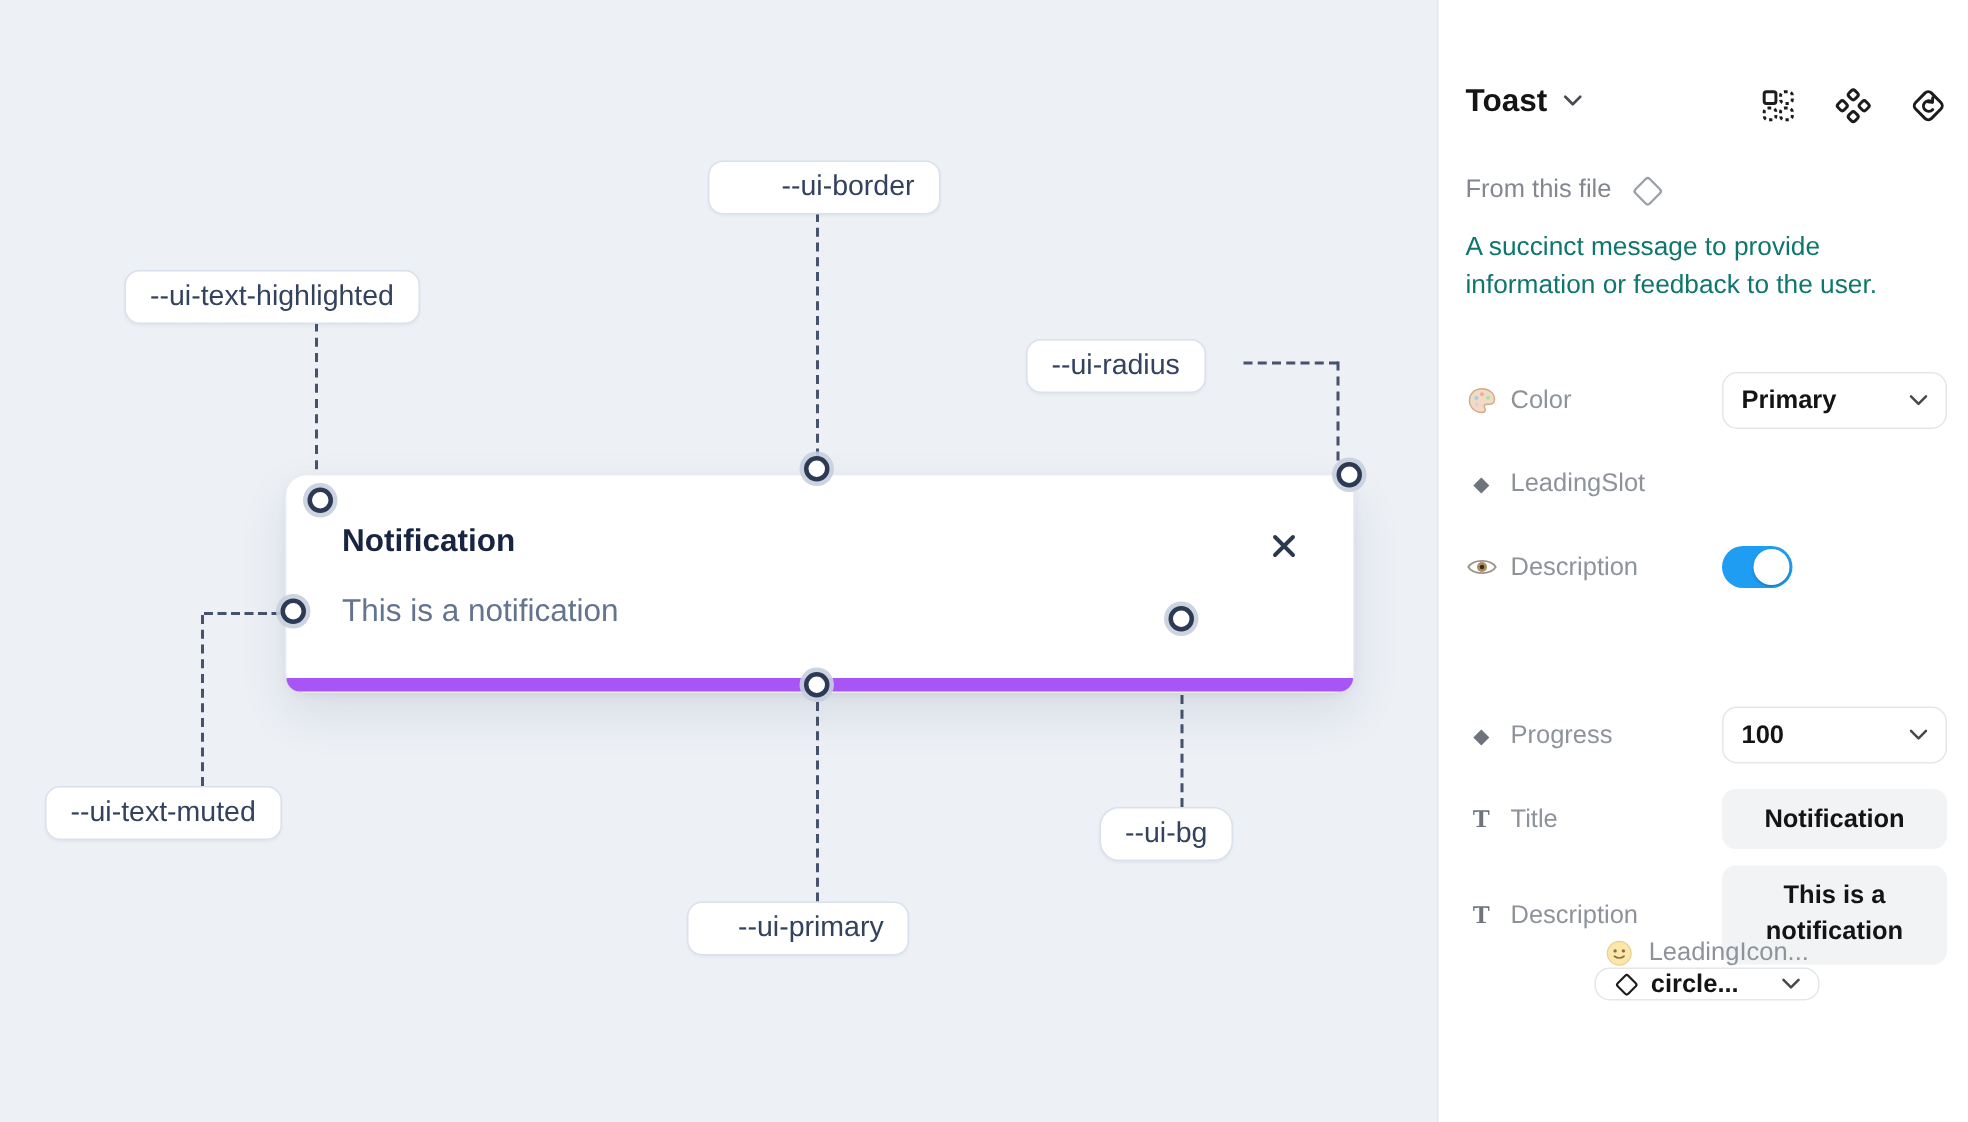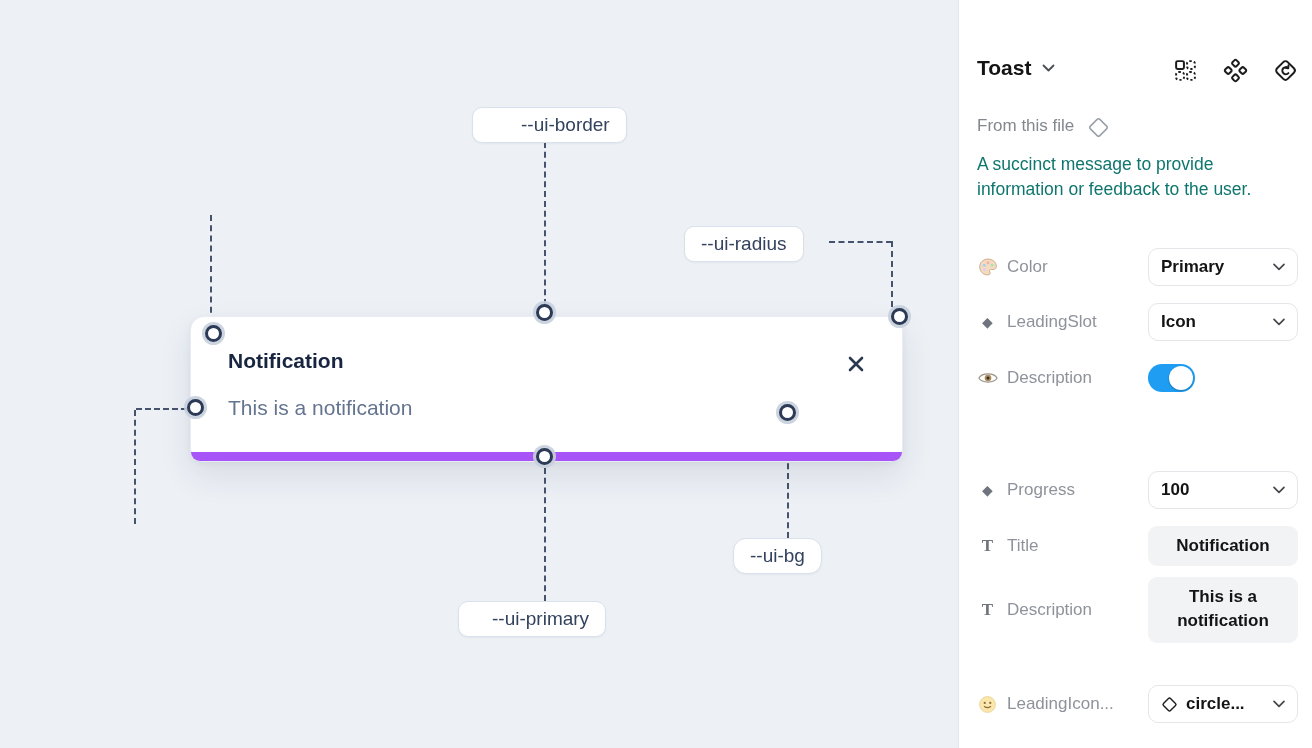--- a/index.html
+++ b/index.html
@@ -73,21 +73,23 @@
     <div class="dash-v" style="left:544px; top:142px; height:163px;"></div>
     <div class="dash-v" style="left:210px; top:215px; height:108px;"></div>
     <div class="dash-h" style="left:829px; top:241px; width:63px;"></div>
     <div class="dash-v" style="left:891px; top:241px; height:66px;"></div>
     <div class="dash-v" style="left:134px; top:410px; height:114px;"></div>
     <div class="dash-h" style="left:136px; top:408px; width:51px;"></div>
     <div class="dash-v" style="left:544px; top:468px; height:133px;"></div>
     <div class="dash-v" style="left:787px; top:424px; height:114px;"></div>
 
     <div class="pill" style="left:472px; top:107px;padding-left:48px;">--ui-border</div>
+    <div class="pill" style="left:83px;  top:180px;">--ui-text-highlighted</div>
     <div class="pill" style="left:684px; top:226px;">--ui-radius</div>
+    <div class="pill" style="left:30px;  top:524px;">--ui-text-muted</div>
     <div class="pill" style="left:458px; top:601px;padding-left:33px;">--ui-primary</div>
     <div class="pill" style="left:733px; top:538px;border-radius:13px;">--ui-bg</div>
 
     <div class="toast-card">
       <div class="toast-title">Notification</div>
       <div class="toast-desc">This is a notification</div>
       <div class="toast-close">
         <svg width="22" height="22" viewBox="0 0 22 22">
             <path d="M5 5 L17 17 M17 5 L5 17" stroke="#2b3950" stroke-width="2.6" stroke-linecap="round"></path>
           </svg>
@@ -170,26 +172,20 @@
             <path d="M1 1.3 L6 6.3 L11 1.3" fill="none" stroke="#45484d" stroke-width="1.7" stroke-linecap="round" stroke-linejoin="round"></path>
           </svg>
       </div>
     </div>
 
     <div class="prow" style="top:303px; height:38px;">
       <span class="plabel">
           <span class="picon diamond-glyph">◆</span>
         <span>LeadingSlot</span>
         </span>
-      <div class="select">
-        <span>Icon</span>
-        <svg width="12" height="8" viewBox="0 0 12 8">
-            <path d="M1 1.3 L6 6.3 L11 1.3" fill="none" stroke="#45484d" stroke-width="1.7" stroke-linecap="round" stroke-linejoin="round"></path>
-          </svg>
-      </div>
     </div>
 
     <div class="prow" style="top:364px; height:28px;">
       <span class="plabel">
           <span class="picon">
         <svg width="20" height="14" viewBox="0 0 24 16">
               <path d="M1 8 C5 1.5 19 1.5 23 8 C19 14.5 5 14.5 1 8 Z" fill="#fdfdfd" stroke="#9b9287" stroke-width="1.4"></path>
               <circle cx="12" cy="8" r="4" fill="#a98c5f"></circle>
               <circle cx="12" cy="8" r="1.8" fill="#3a2d1c"></circle>
             </svg>
@@ -226,21 +222,21 @@
     </div>
 
     <div class="prow" style="top:577px; height:66px;">
       <span class="plabel">
           <span class="picon t-glyph">T</span>
         <span>Description</span>
         </span>
       <div class="tfield" style="height:66px;">This is a notification</div>
     </div>
 
-    <div class="prow" style="top:685px; height:38px;">
+    <div class="prow" style="top:625px; height:38px;flex-direction:column;">
       <span class="plabel">
           <span class="picon">
         <svg width="19" height="19" viewBox="0 0 24 24">
               <circle cx="12" cy="12" r="10" fill="#fbe6ab" stroke="#e9cf8c" stroke-width="1"></circle>
               <circle cx="8.5" cy="10" r="1.4" fill="#8a6d3b"></circle>
               <circle cx="15.5" cy="10" r="1.4" fill="#8a6d3b"></circle>
               <path d="M8 14.5 Q12 17.5 16 14.5" fill="none" stroke="#8a6d3b" stroke-width="1.4" stroke-linecap="round"></path>
             </svg>
           </span>
         <span>LeadingIcon...</span>

